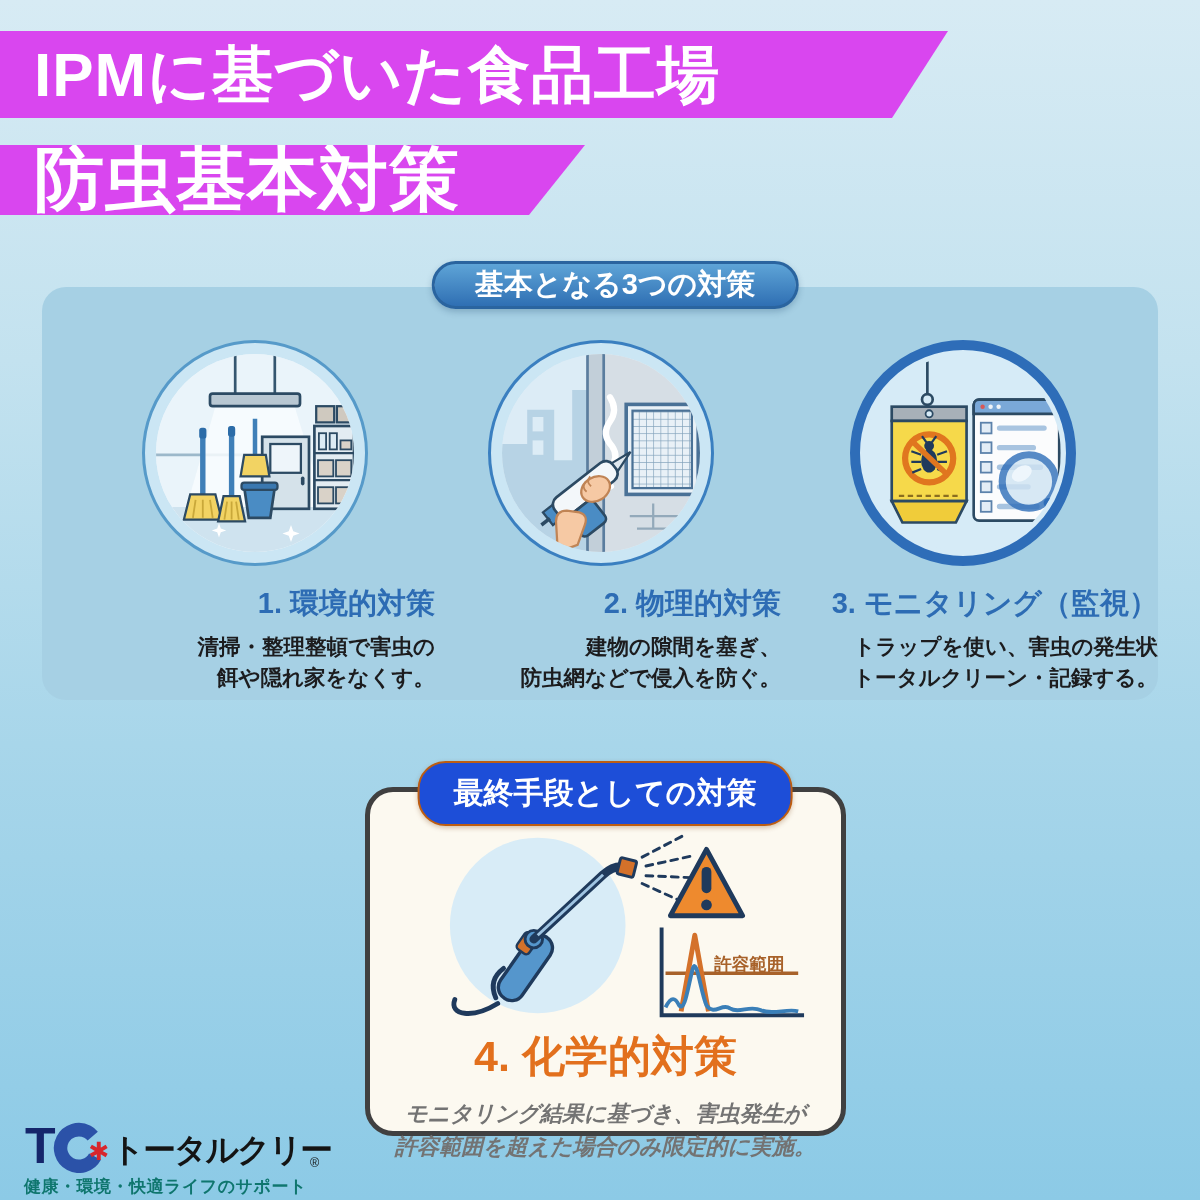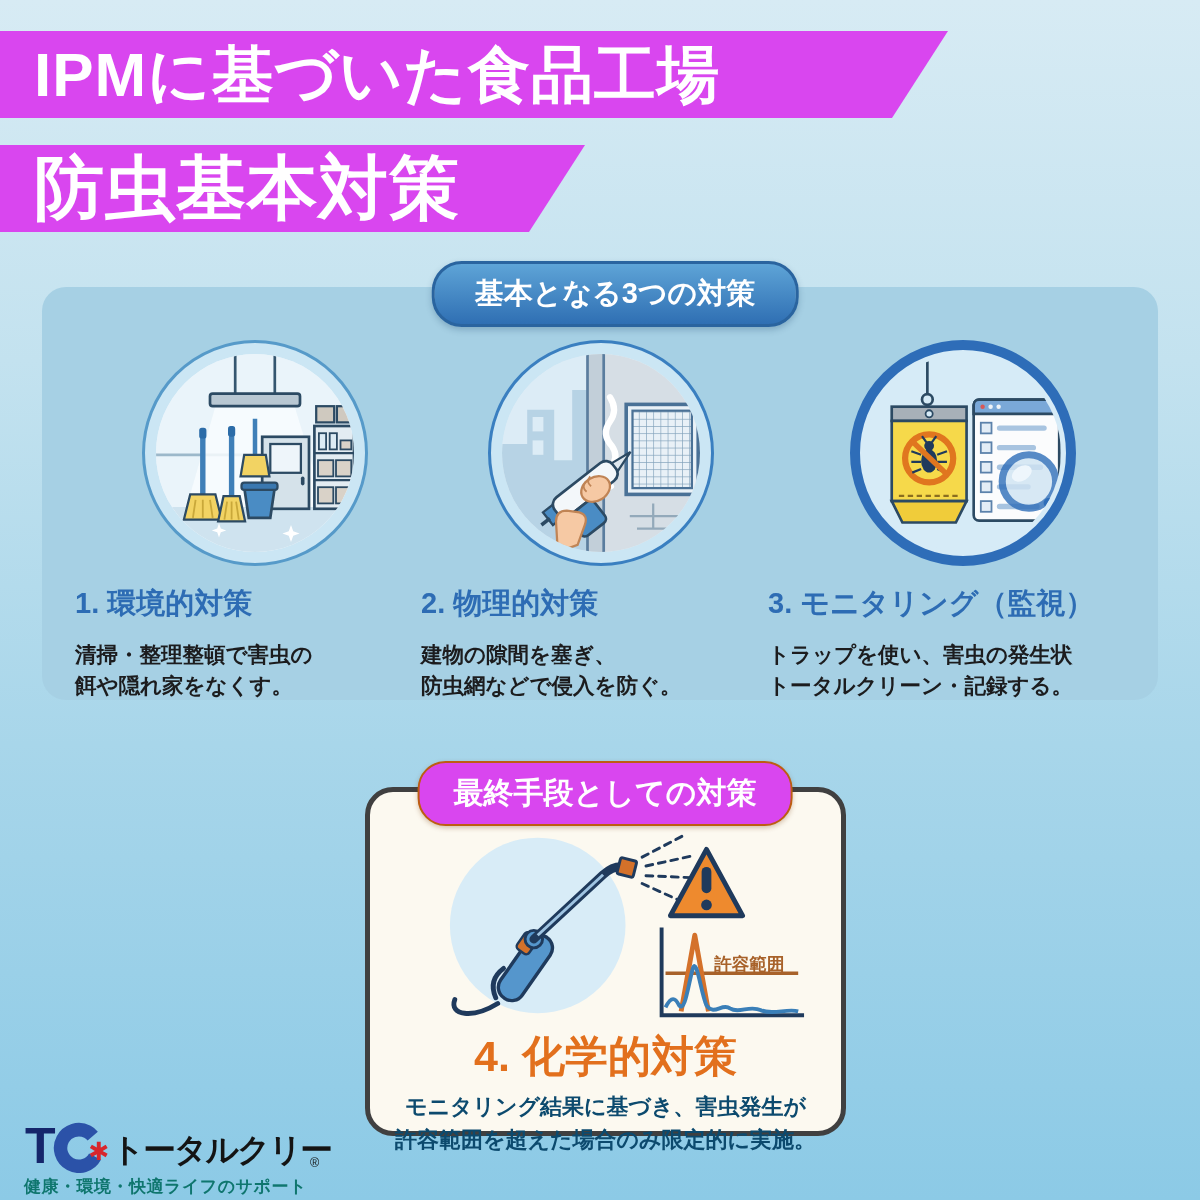--- a/index.html
+++ b/index.html
@@ -6,57 +6,57 @@
   html,body { width:1200px; height:1200px; }
   body {
     position:relative;
     font-family:"Liberation Sans","DejaVu Sans",sans-serif;
     background:linear-gradient(180deg,#d7ebf4 0%,#c3e2ef 30%,#a8d6ea 62%,#8ccae6 100%);
     overflow:hidden;
   }
   
   .banner { position:absolute; left:0; background:#d946ef; color:#fff; display:flex; align-items:center; }
   .banner1 { top:31px; width:948px; height:87px; clip-path:polygon(0 0,100% 0,calc(100% - 56px) 100%,0 100%); }
-  .banner2 { top:145px; width:585px; height:87px; clip-path:polygon(0 0,100% 0,calc(100% - 56px) 100%,0 100%); }
+  .banner2 { top:145px; width:585px; height:70px; clip-path:polygon(0 0,100% 0,calc(100% - 56px) 100%,0 100%); }
   .banner-text { font-weight:900; padding-left:34px; letter-spacing:1px; white-space:nowrap; }
   .banner1 .banner-text { font-size:62px; }
   .banner2 .banner-text { font-size:70px; }
 
   
   .main-card { position:absolute; left:42px; top:287px; width:1116px; height:413px;
                background:#a6d0e4; border-radius:24px; }
   .badge-basic { position:absolute; left:615px; top:261px; transform:translateX(-50%);
                  background:linear-gradient(180deg,#5ea4d7 0%,#2f6fb3 100%);
-                 border:3px solid #2a649f; border-radius:30px; padding:10px 40px;
+                 border:3px solid #2a649f; border-radius:30px; padding:1px 40px;
                  color:#fff; font-size:29px; font-weight:900; white-space:nowrap;
                  box-shadow:0 3px 6px rgba(20,60,100,.25); z-index:3; }
-  .col { position:absolute; text-align:left; }
+  .col { position:absolute; text-align:right; }
   .col1 { left:75px;  top:340px; width:360px; }
   .col2 { left:421px; top:340px; width:360px; }
   .col3 { left:768px; top:340px; width:390px; }
   .circle { width:226px; height:226px; margin:0 auto; border-radius:50%;
             background:#cbe6f4; border:3px solid #569ac9;
             display:flex; align-items:center; justify-content:center; }
   .circle.thick { border:10px solid #2e6db8; background:#d6ebf7; }
   .circle-inner { width:198px; height:198px; border-radius:50%; overflow:hidden; background:#eaf4fa; }
   .circle.thick .circle-inner { width:196px; height:196px; }
   .circle-inner svg { display:block; width:100%; height:100%; }
   .col-heading { margin-top:18px; font-size:29px; font-weight:900; color:#2d6cb4; white-space:nowrap; }
-  .col-body { margin-top:16px; font-size:21.5px; font-weight:700; color:#1c1c1e; line-height:1.45; white-space:nowrap; }
+  .col-body { margin-top:8px; font-size:21.5px; font-weight:700; color:#1c1c1e; line-height:1.45; white-space:nowrap; }
 
   
   .final-card { position:absolute; left:365px; top:787px; width:481px; height:349px;
                 background:#fcf9f0; border:5px solid #404040; border-radius:28px; text-align:center; }
   .badge-final { position:absolute; left:605px; top:761px; transform:translateX(-50%);
-                 background:#d946ef; border:2px solid #bd5d12; border-radius:28px;
+                 background:#1d4ed8; border:2px solid #bd5d12; border-radius:28px;
                  padding:10px 34px; color:#fff; font-size:30px; font-weight:900; white-space:nowrap;
                  box-shadow:0 2px 5px rgba(120,60,10,.3); z-index:3; }
   .final-illustration { margin-top:32px; }
   .final-heading { font-size:43px; font-weight:900; color:#e2701d; white-space:nowrap; }
-  .final-body { margin-top:4px; font-size:22px; font-weight:700; color:#0c4a6e; line-height:1.5; white-space:nowrap; }
+  .final-body { margin-top:11px; font-size:22px; font-weight:700; color:#737373; line-height:1.5; white-space:nowrap;font-style:italic; }
 
   
   .logo-block { position:absolute; left:24px; top:1121px; }
   .logo-row svg { display:block; }
   .tagline { margin-top:2px; font-size:17px; font-weight:700; color:#0f766e; letter-spacing:.5px; white-space:nowrap; }
 </style>
 </head>
 <body>
 
 <div class="banner banner1">

